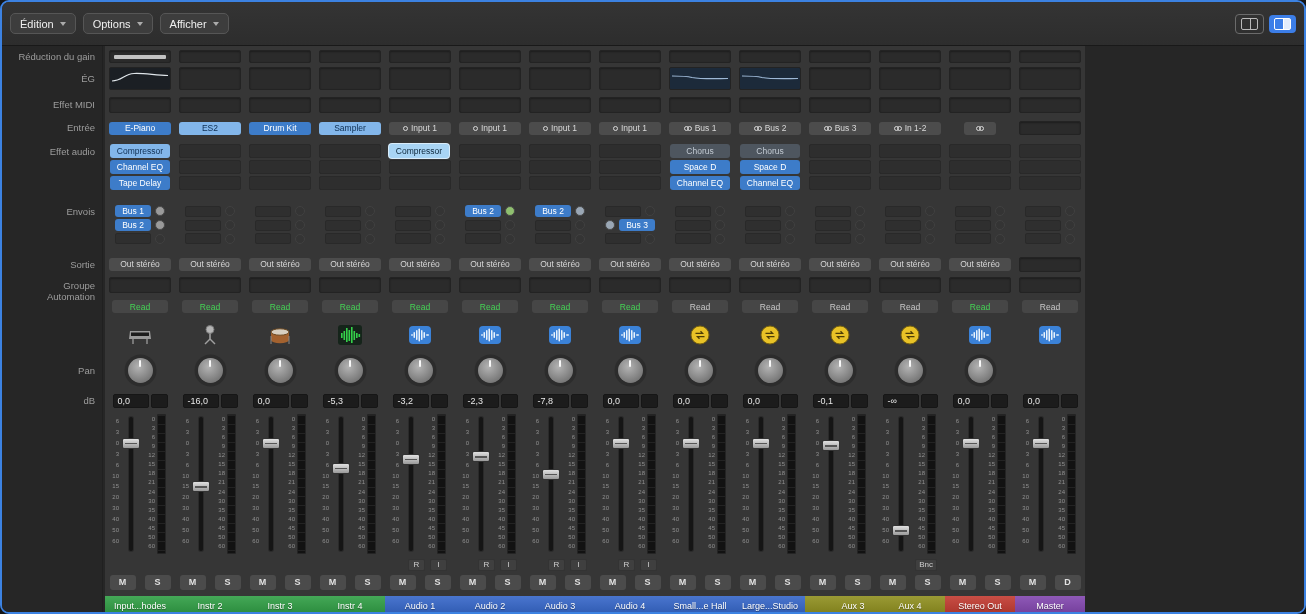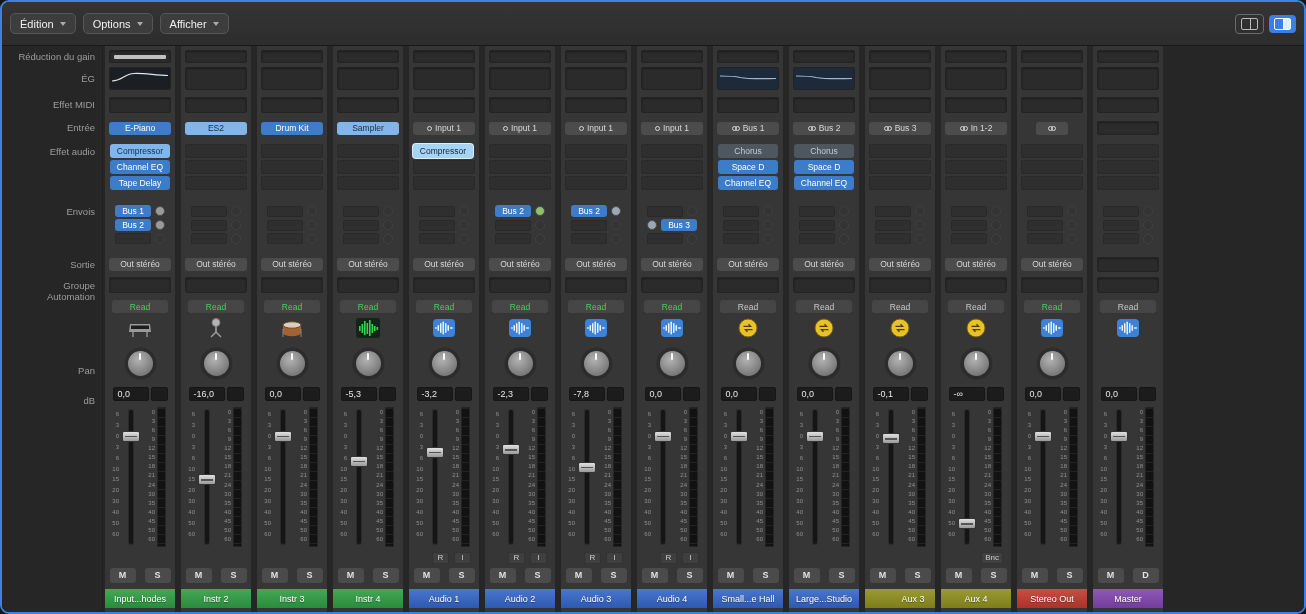--- a/index.html
+++ b/index.html
@@ -13,32 +13,32 @@
   .pane-btn.inactive{border:1px solid #6b6b6b;background:transparent;}
   .pane-btn.active{background:#3c7ee8;}
   .pane-glyph{width:15px;height:10px;border:1px solid #b9b9b9;border-radius:2px;position:relative;}
   .pane-btn.active .pane-glyph{border-color:#fff;}
   .pane-glyph::after{content:"";position:absolute;top:0;bottom:0;left:55%;width:1px;background:#b9b9b9;}
   .pane-btn.active .pane-glyph::after{background:#fff;}
   .pane-btn.active .pane-glyph::before{content:"";position:absolute;top:0;bottom:0;right:0;width:42%;background:rgba(255,255,255,.85);}
   .mixer{flex:1;display:flex;background:#262626;position:relative;}
   .row-labels{flex:none;width:100px;position:relative;border-right:1px solid #202020;}
   .rlabel{position:absolute;right:7px;font-size:9.5px;color:#9d9d9d;white-space:nowrap;line-height:11px;}
-  .strips{flex:none;display:flex;gap:6px;padding-left:2px;}
+  .strips{flex:none;display:flex;gap:0;padding-left:2px;}
   .strip{width:70px;height:569px;background:#363636;display:flex;flex-direction:column;align-items:center;padding-top:4px;flex:none;box-sizing:border-box;}
   .row{width:100%;display:flex;justify-content:center;align-items:center;flex:none;box-sizing:border-box;}
   .r-gain{height:13px;margin-bottom:4px;}
   .r-eq{height:23px;margin-bottom:7px;}
   .r-midi{height:16px;margin-bottom:8px;}
   .r-input{height:14px;margin-bottom:9px;}
   .r-fx{height:46px;margin-bottom:15px;}
   .r-sends{height:41px;margin-bottom:11px;flex-direction:column;justify-content:flex-start;}
   .r-out{height:15px;margin-bottom:5px;}
   .r-grp{height:16px;margin-bottom:6px;}
-  .r-auto{height:15px;}
+  .r-auto{height:15px;margin-bottom:7px;}
   .r-icon{height:28px;margin-bottom:2px;}
   .r-pan{height:39px;margin-bottom:3px;}
   .r-db{height:15px;margin-bottom:4px;}
   .r-fader{height:144px;margin-bottom:2px;}
   .r-sub{height:13px;margin-bottom:3px;}
   .r-ms{height:16px;margin-bottom:6px;}
   .r-name{height:19px;}
   .slot{width:62px;height:100%;background:#2b2b2b;border:1px solid #232323;border-radius:2px;box-shadow:inset 0 1px 2px rgba(0,0,0,.35);overflow:hidden;display:flex;align-items:center;justify-content:center;box-sizing:border-box;}
   .gr-meter{width:52px;height:4px;background:#c2c2c2;border-radius:1px;}
   .eq-slot svg{display:block;}

